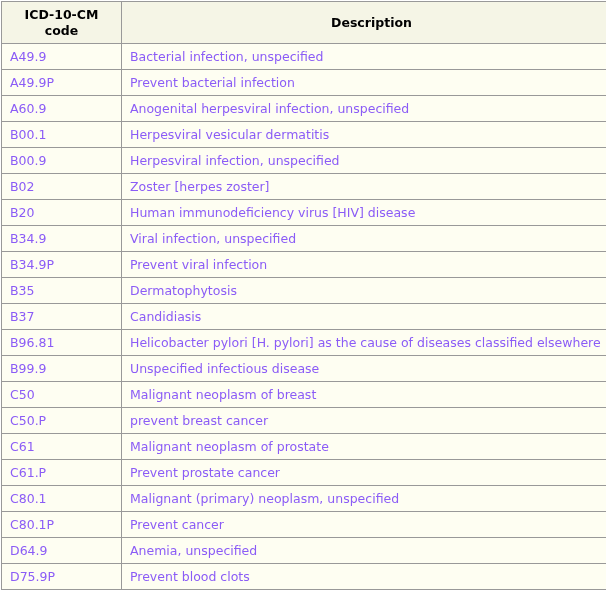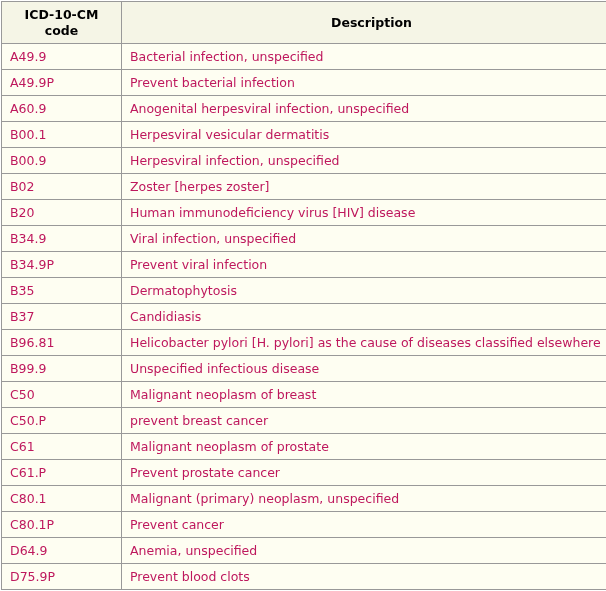--- a/index.html
+++ b/index.html
@@ -40,21 +40,21 @@
   }
   th.col-code {
     width: 111px;
   }
   th.col-desc {
     width: 491px;
   }
   table.icd-table tbody td {
     background: #fefef2;
     font-size: 12.5px;
-    color: #be185d;
+    color: #8b5cf6;
     padding: 5px 8px;
     height: 15px;
     line-height: 1.2;
     white-space: nowrap;
     overflow: hidden;
   }
   table.icd-table tbody td.code-cell {
     text-align: left;
   }
   table.icd-table tbody td.desc-cell {

